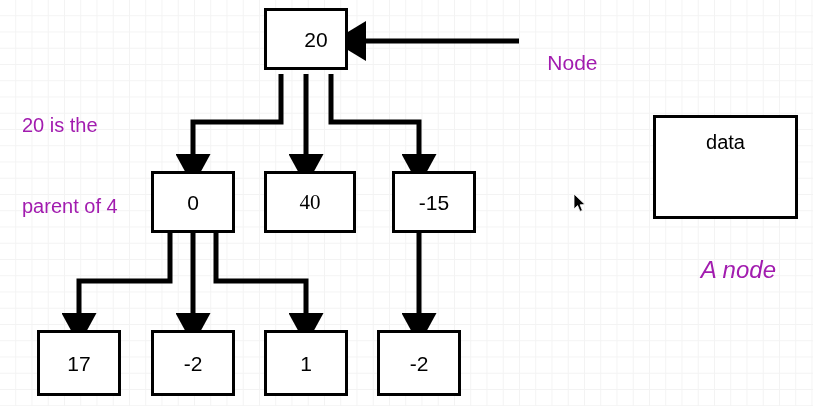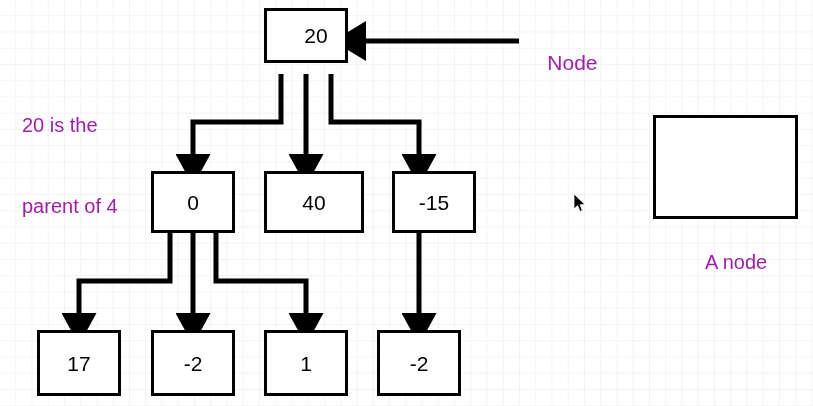--- a/index.html
+++ b/index.html
@@ -87,21 +87,22 @@
     color: #000000;
   }
   #legend-cell-children {
     border-top: 3px solid #000000;
   }
   #legend-caption {
     left: 653px;
     top: 228px;
     width: 145px;
     text-align: center;
-    font-size: 20px;
+    font-size: 24px;
+    font-style: italic;
   }
   #cursor {
     position: absolute;
     left: 573px;
     top: 193px;
     width: 14px;
     height: 20px;
     pointer-events: none;
   }
 </style>
@@ -137,29 +138,29 @@
       <path d="M216,233 L216,281 L306,281 L306,319" marker-end="url(#arrowhead)"></path>
 
       <path d="M419,233 L419,319" marker-end="url(#arrowhead)"></path>
     </g>
 
     <g stroke="#000000" stroke-width="5" fill="none">
       <path d="M519,41 L360,41" marker-end="url(#arrowhead-big)"></path>
     </g>
   </svg>
 
-  <div class="node-box" style="left:264px; top:8px; width:84px; height:55px;padding-left:20px;">
+  <div class="node-box" style="left:264px; top:8px; width:84px; height:62px;padding-left:20px;">
     <span>20</span>
   </div>
 
   <div class="node-box" style="left:151px; top:171px; width:84px; height:62px;">
     <span>0</span>
   </div>
 
-  <div class="node-box" style="left:264px; top:171px; width:100px; height:62px;">
+  <div class="node-box" style="left:264px; top:171px; width:92px; height:62px;font-family:Liberation Serif, serif;">
     <span>40</span>
   </div>
 
   <div class="node-box" style="left:392px; top:171px; width:84px; height:62px;">
     <span>-15</span>
   </div>
 
   <div class="node-box" style="left:37px; top:330px; width:84px; height:66px;">
     <span>17</span>
   </div>
@@ -179,20 +180,23 @@
   <div class="caption" id="node-label">
     <span>Node</span>
   </div>
 
   <div class="caption" id="parent-note">
     <div>20 is the</div>
     <div><span class="ital">parent</span><span> of 4</span></div>
   </div>
 
   <div id="legend-box">
+    <div class="legend-cell" id="legend-cell-data">
+      <span>data</span>
+    </div>
   </div>
 
   <div class="caption" id="legend-caption">
     <span>A node</span>
   </div>
 
   <svg id="cursor" viewBox="0 0 14 20">
     <path d="M1,1 L1,16 L4.6,12.6 L7,18.4 L9.4,17.4 L7.1,11.8 L12,11.6 z" fill="#000000" stroke="#ffffff" stroke-width="0.8"></path>
   </svg>
 

